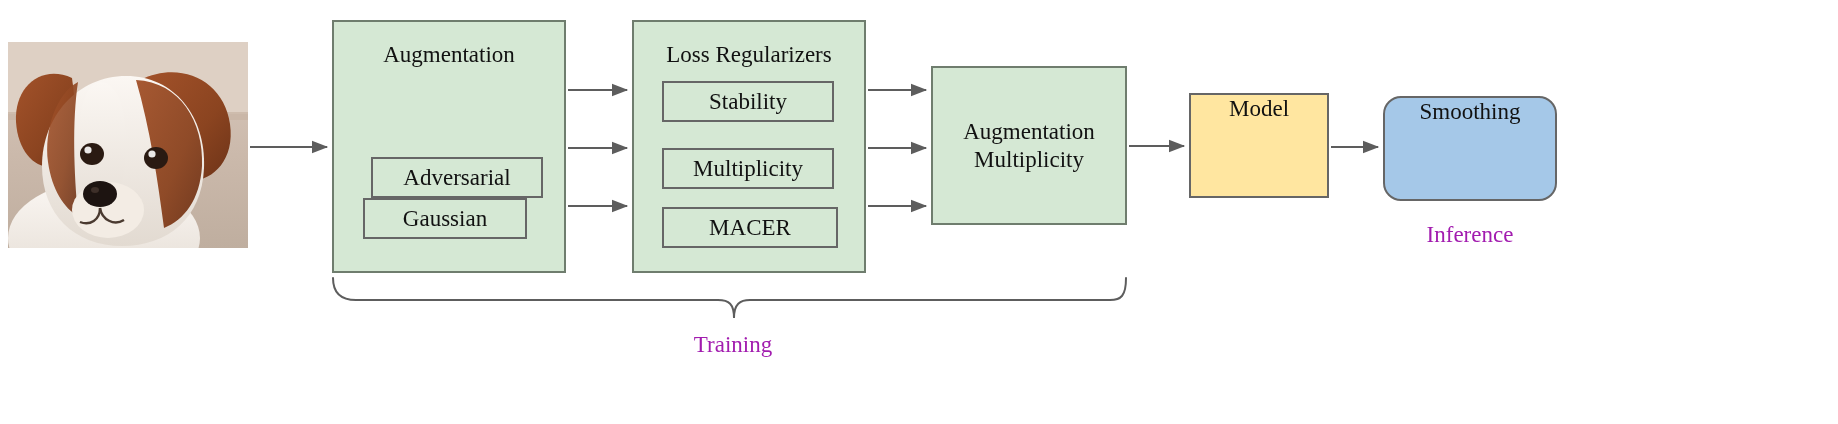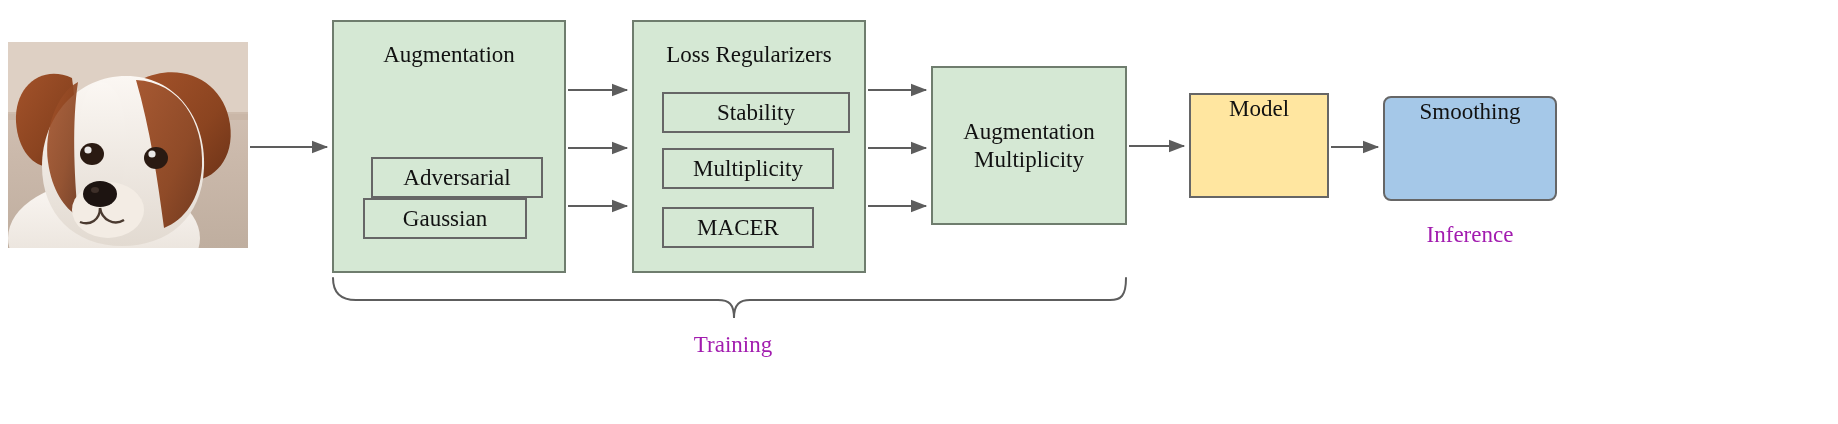--- a/index.html
+++ b/index.html
@@ -56,21 +56,21 @@
     color: #111111;
   }
   .model-box {
     background: #ffe6a0;
     border: 2px solid #666666;
     font-size: 23px;
   }
   .smoothing-box {
     background: #a5c8e8;
     border: 2px solid #666666;
-    border-radius: 8px;
+    border-radius: 18px;
     font-size: 23px;
   }
 
   
   .photo {
     position: absolute;
     overflow: hidden;
     background: #cdbdb0;
   }
   .photo svg { display: block; }
@@ -164,27 +164,27 @@
   </div>
   <div class="sub-box" style="left:363px; top:192px; width:164px; height:41px;margin-top:6px;">
     <span>Gaussian</span>
   </div>
 
   <div class="box group-box" style="left:632px; top:20px; width:234px; height:253px;">
   </div>
   <div class="group-title" style="left:632px; top:40px; width:234px;">
     <div>Loss Regularizers</div>
   </div>
-  <div class="sub-box" style="left:662px; top:92px; width:188px; height:41px;">
+  <div class="sub-box" style="left:662px; top:81px; width:172px; height:41px;">
     <span>Stability</span>
   </div>
   <div class="sub-box" style="left:662px; top:148px; width:172px; height:41px;">
     <span>Multiplicity</span>
   </div>
-  <div class="sub-box" style="left:662px; top:207px; width:152px; height:41px;">
+  <div class="sub-box" style="left:662px; top:207px; width:176px; height:41px;">
     <span>MACER</span>
   </div>
 
   <div class="box group-box" style="left:931px; top:66px; width:196px; height:159px; align-items:center;">
     <div style="font-size:23px;">
       <div>Augmentation</div>
       <div>Multiplicity</div>
     </div>
   </div>
 

